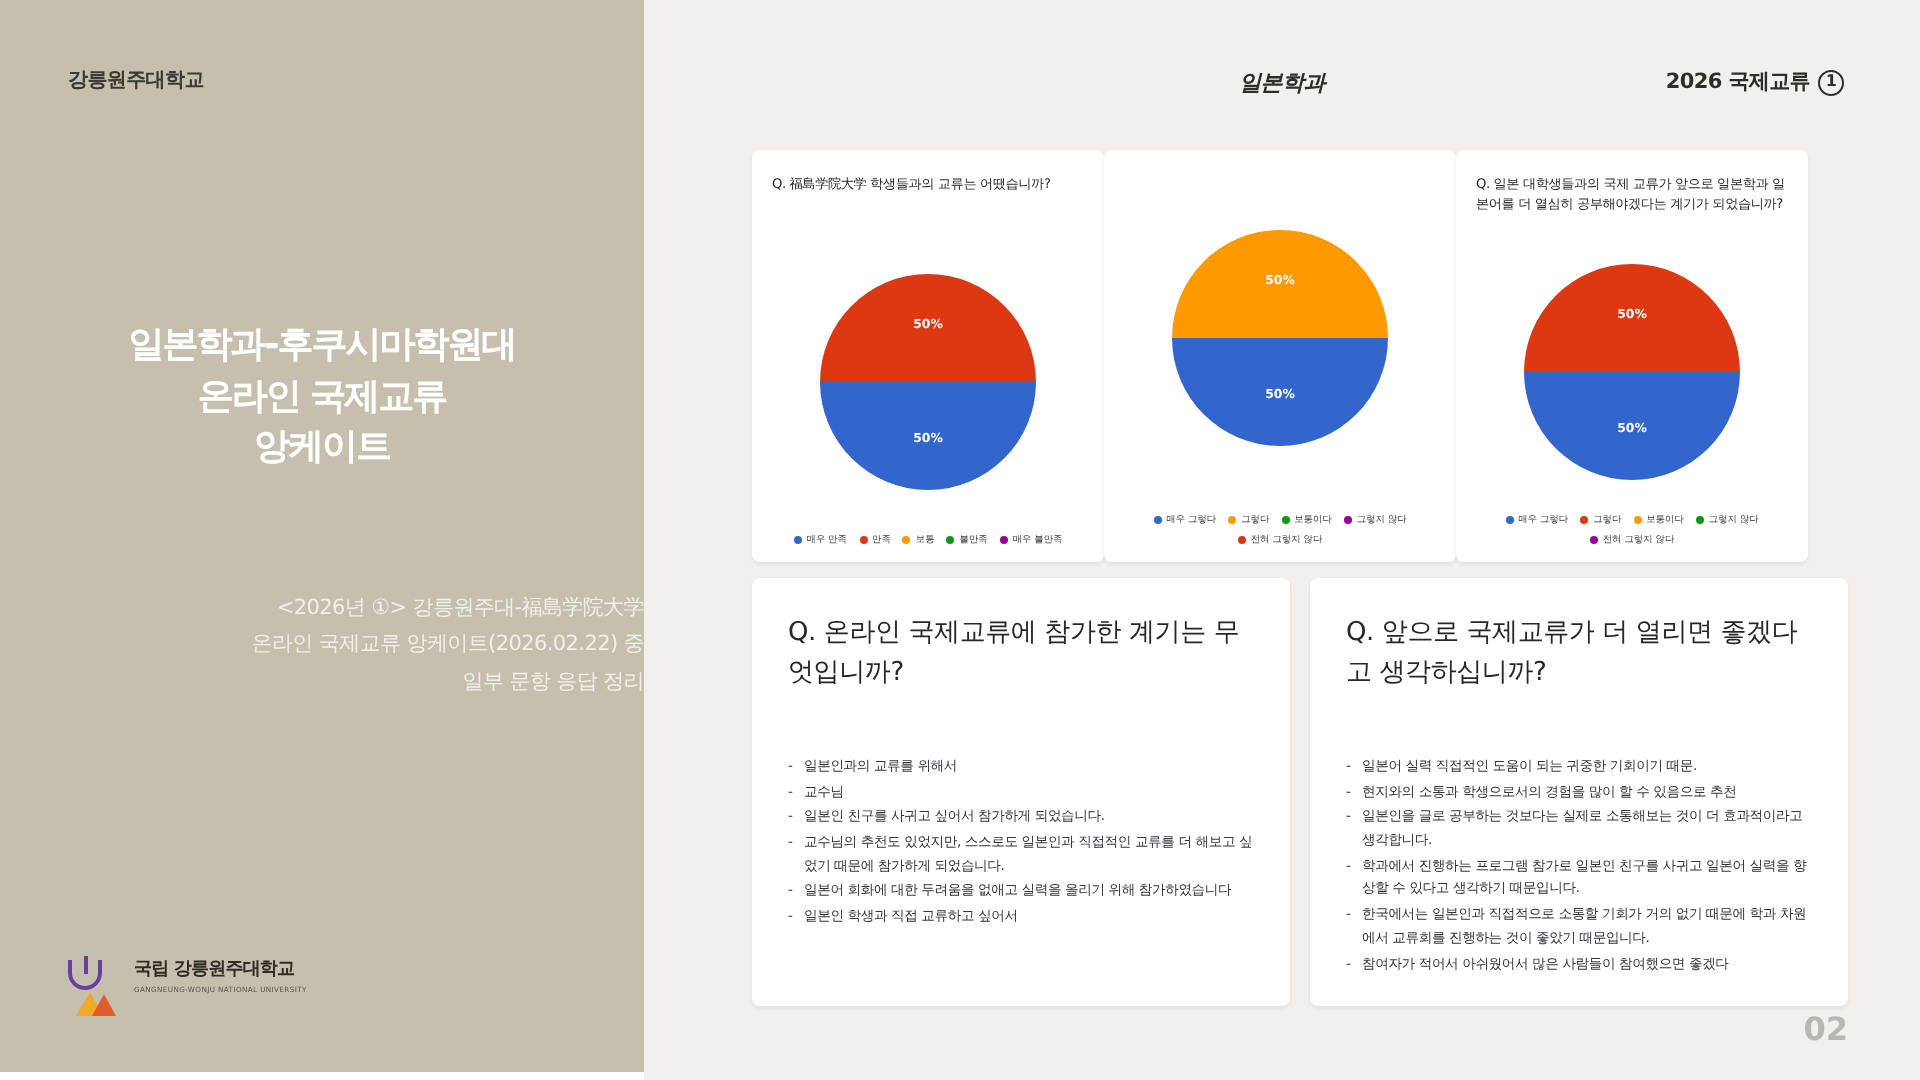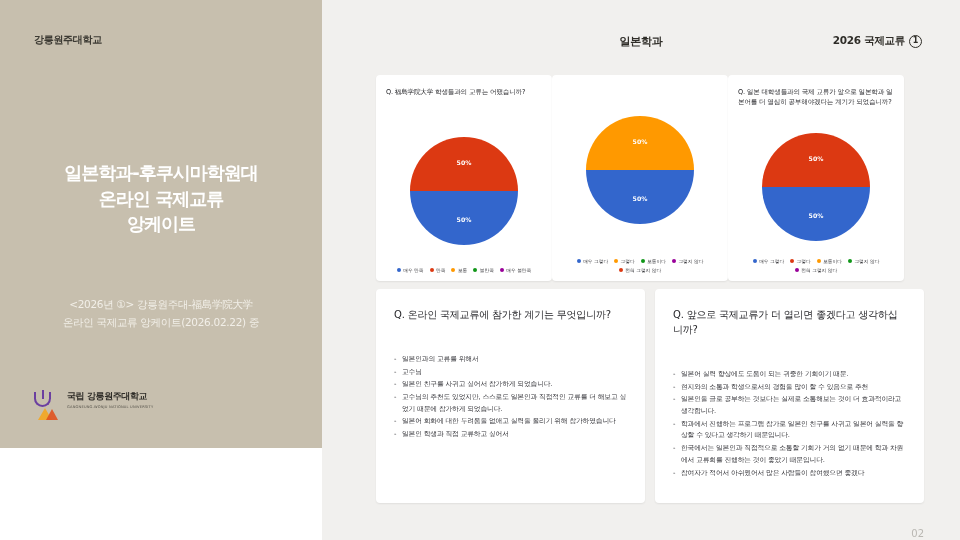--- a/index.html
+++ b/index.html
@@ -10,21 +10,21 @@
   }
   .slide {
     position: relative;
     width: 960px; height: 540px;
     background: #ffffff;
     display: flex;
   }
   
   .left-panel {
     position: relative;
-    width: 322px; height: 448px;
+    width: 322px; height: 536px;
     background: #c7bfae;
     flex: 0 0 322px;
   }
   .left-header {
     position: absolute;
     top: 33px; left: 34px;
     font-size: 10px;
     font-weight: bold;
     color: #3c3a33;
     letter-spacing: -0.3px;
@@ -35,21 +35,21 @@
     text-align: center;
     color: #ffffff;
     font-size: 18px;
     font-weight: bold;
     line-height: 1.42;
     letter-spacing: -1px;
   }
   .left-sub {
     position: absolute;
     top: 295px; left: 0; width: 322px;
-    text-align: center;
+    text-align: right;
     color: #f2efe8;
     font-size: 10.5px;
     line-height: 1.75;
     letter-spacing: -0.3px;
   }
   .logo-wrap {
     position: absolute;
     left: 34px; bottom: 28px;
     display: flex; align-items: flex-start; gap: 7px;
   }
@@ -90,39 +90,40 @@
     height: 540px;
     background: #f1f0ee;
   }
   .doc-title {
     position: absolute;
     top: 34px; left: 0; width: 100%;
     text-align: center;
     font-size: 11px; font-weight: bold;
     color: #2f2d28;
     letter-spacing: -0.3px;
+    font-style: italic;
   }
   .doc-right-label {
     position: absolute;
     top: 34px; right: 38px;
     font-size: 10.5px; font-weight: bold;
     color: #2f2d28;
     letter-spacing: -0.3px;
     display: flex; align-items: center; gap: 4px;
   }
   .circle-num {
     display: inline-flex; align-items: center; justify-content: center;
     width: 13px; height: 13px;
     border: 1px solid #2f2d28; border-radius: 50%;
     font-size: 8px; line-height: 1;
   }
   .page-num {
     position: absolute;
-    right: 36px; bottom: 1px;
-    font-size: 10px; font-weight: normal;
+    right: 36px; bottom: 16px;
+    font-size: 16px; font-weight: bold;
     color: #b9b7b2;
   }
 
   
   .chart-row {
     position: absolute;
     top: 75px; left: 54px;
     width: 548px; height: 206px;
     display: flex; gap: 0;
   }
@@ -173,21 +174,21 @@
     display: flex; gap: 10px;
   }
   .text-card {
     background: #ffffff;
     border-radius: 4px;
     width: 269px; height: 214px;
     padding: 18px 18px 12px 18px;
     box-shadow: 0 1px 2px rgba(0,0,0,.07);
   }
   .text-q {
-    font-size: 10px;
+    font-size: 13px;
     color: #26262a;
     letter-spacing: -0.2px;
     margin-bottom: 14px;
     line-height: 1.5;
   }
   .text-list { list-style: none; margin-top: 32px; }
   .text-list li {
     font-size: 6.8px;
     line-height: 1.72;
     color: #333338;
@@ -212,20 +213,21 @@
 
     <div class="left-title">
       <div>일본학과-후쿠시마학원대</div>
       <div>온라인 국제교류</div>
       <div>앙케이트</div>
     </div>
 
     <div class="left-sub">
       <div>&lt;2026년 ①&gt; 강릉원주대-福島学院大学</div>
       <div>온라인 국제교류 앙케이트(2026.02.22) 중</div>
+      <div>일부 문항 응답 정리</div>
     </div>
 
     <div class="logo-wrap">
       <div class="logo-mark">
         <div class="logo-u"></div>
         <div class="logo-bar"></div>
         <div class="logo-tri"></div>
         <div class="logo-tri2"></div>
       </div>
       <div>
@@ -344,21 +346,21 @@
             <li>교수님</li>
             <li>일본인 친구를 사귀고 싶어서 참가하게 되었습니다.</li>
             <li>교수님의 추천도 있었지만, 스스로도 일본인과 직접적인 교류를 더 해보고 싶었기 때문에 참가하게 되었습니다.</li>
             <li>일본어 회화에 대한 두려움을 없애고 실력을 올리기 위해 참가하였습니다</li>
             <li>일본인 학생과 직접 교류하고 싶어서</li>
           </ul>
         </div>
         <div class="text-card">
           <div class="text-q">Q. 앞으로 국제교류가 더 열리면 좋겠다고 생각하십니까?</div>
           <ul class="text-list">
-            <li>일본어 실력 향상에도 도움이 되는 귀중한 기회이기 때문.</li>
+            <li>일본어 실력 직접적인 도움이 되는 귀중한 기회이기 때문.</li>
             <li>현지와의 소통과 학생으로서의 경험을 많이 할 수 있음으로 추천</li>
             <li>일본인을 글로 공부하는 것보다는 실제로 소통해보는 것이 더 효과적이라고 생각합니다.</li>
             <li>학과에서 진행하는 프로그램 참가로 일본인 친구를 사귀고 일본어 실력을 향상할 수 있다고 생각하기 때문입니다.</li>
             <li>한국에서는 일본인과 직접적으로 소통할 기회가 거의 없기 때문에 학과 차원에서 교류회를 진행하는 것이 좋았기 때문입니다.</li>
             <li>참여자가 적어서 아쉬웠어서 많은 사람들이 참여했으면 좋겠다</li>
           </ul>
         </div>
       </div>
 
     <div class="page-num">02</div>

